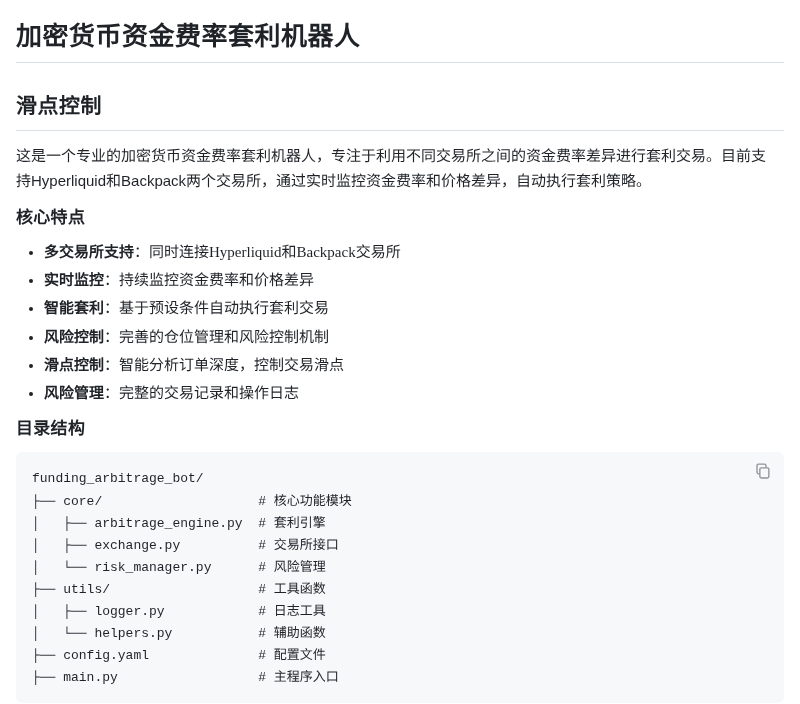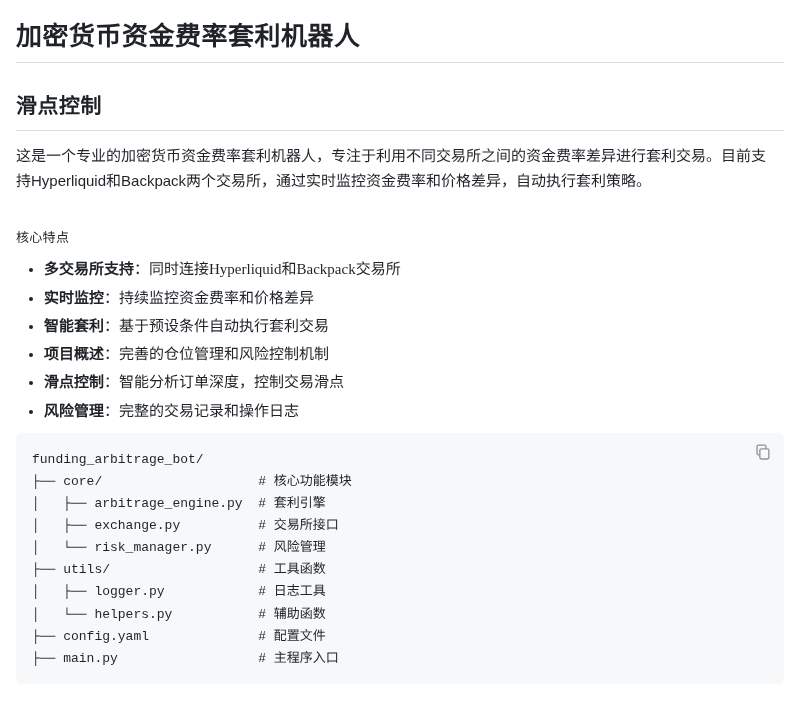--- a/index.html
+++ b/index.html
@@ -30,23 +30,23 @@
   }
   h2.section-title {
     font-size: 21px;
     font-weight: bold;
     margin: 26px 0 6px 0;
     padding-bottom: 8px;
     border-bottom: 1px solid #d8dee4;
     letter-spacing: 0.5px;
   }
   h3.sub-title {
-    font-size: 13px;
-    font-weight: normal;
-    margin: 34px 0 10px 0;
+    font-size: 17px;
+    font-weight: bold;
+    margin: 10px 0 10px 0;
     letter-spacing: 0.3px;
   }
   p.para {
     margin: 12px 12px 4px 0;
     font-size: 15px;
     line-height: 1.68;
     color: #1f2328;
   }
   ul.feature-list {
     margin: 8px 0 4px 0;
@@ -97,26 +97,27 @@
   <h1 class="doc-title">加密货币资金费率套利机器人</h1>
 
   <h2 class="section-title">滑点控制</h2>
   <p class="para">这是一个专业的加密货币资金费率套利机器人，专注于利用不同交易所之间的资金费率差异进行套利交易。目前支持Hyperliquid和Backpack两个交易所，通过实时监控资金费率和价格差异，自动执行套利策略。</p>
 
   <h3 class="sub-title">核心特点</h3>
   <ul class="feature-list">
     <li><span class="lbl">多交易所支持</span><span>：同时连接Hyperliquid和Backpack交易所</span></li>
     <li><span class="lbl">实时监控</span><span>：持续监控资金费率和价格差异</span></li>
     <li><span class="lbl">智能套利</span><span>：基于预设条件自动执行套利交易</span></li>
-    <li><span class="lbl">项目概述</span><span>：完善的仓位管理和风险控制机制</span></li>
+    <li><span class="lbl">风险控制</span><span>：完善的仓位管理和风险控制机制</span></li>
     <li><span class="lbl">滑点控制</span><span>：智能分析订单深度，控制交易滑点</span></li>
     <li><span class="lbl">风险管理</span><span>：完整的交易记录和操作日志</span></li>
   </ul>
 
 
+  <h3 class="sub-title">目录结构</h3>
 
   <div class="code-block">
     <div class="copy-btn">
       <svg width="18" height="18" viewBox="0 0 16 16" fill="none" stroke="#57606a" stroke-width="1.2">
         <rect x="5.2" y="5.2" width="8" height="9" rx="1.3"></rect>
         <path d="M10.6 5.2V3.2a1.3 1.3 0 0 0-1.3-1.3H4a1.3 1.3 0 0 0-1.3 1.3v6a1.3 1.3 0 0 0 1.3 1.3h1.2"></path>
       </svg>
     </div>
     <pre>funding_arbitrage_bot/
 ├── core/                    # 核心功能模块

